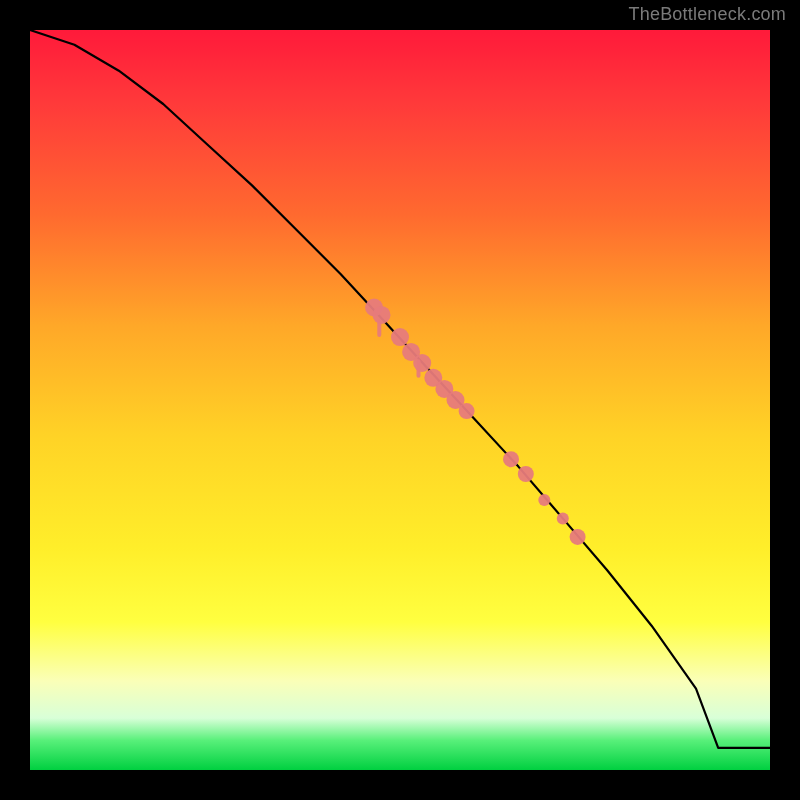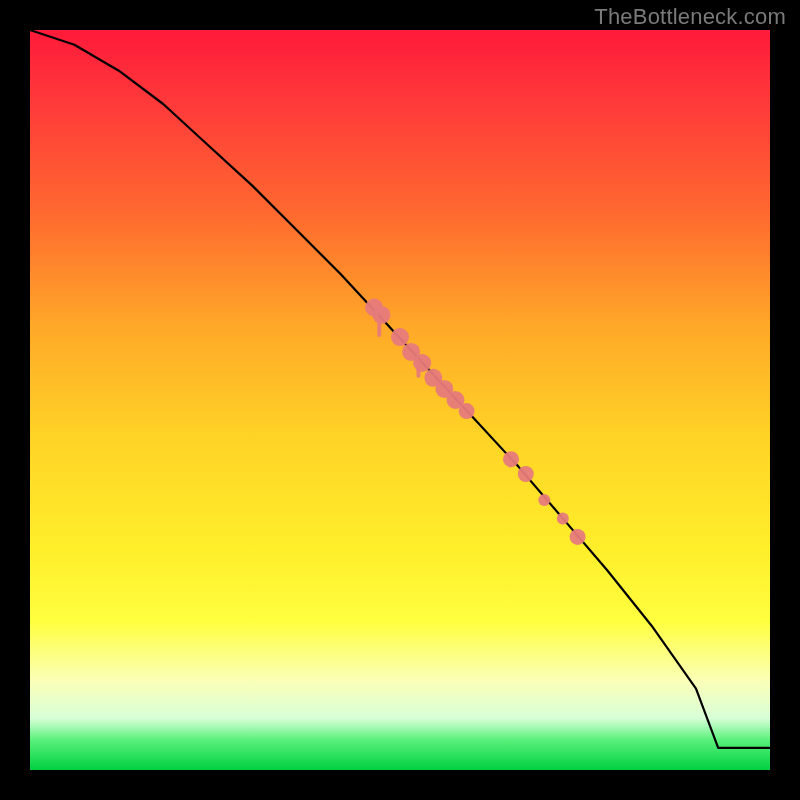--- a/index.html
+++ b/index.html
@@ -37,21 +37,21 @@
       #58f07a 96%,
       #00d040 100%
     );
   }
   .watermark {
     position: absolute;
     top: 4px;
     right: 14px;
     color: #7a7a7a;
     font-family: Arial, Helvetica, sans-serif;
-    font-size: 22px;
+    font-size: 18px;
     letter-spacing: 0.2px;
     user-select: none;
   }
   svg.overlay {
     position: absolute;
     top: 30px;
     left: 30px;
     width: 740px;
     height: 740px;
     overflow: visible;

